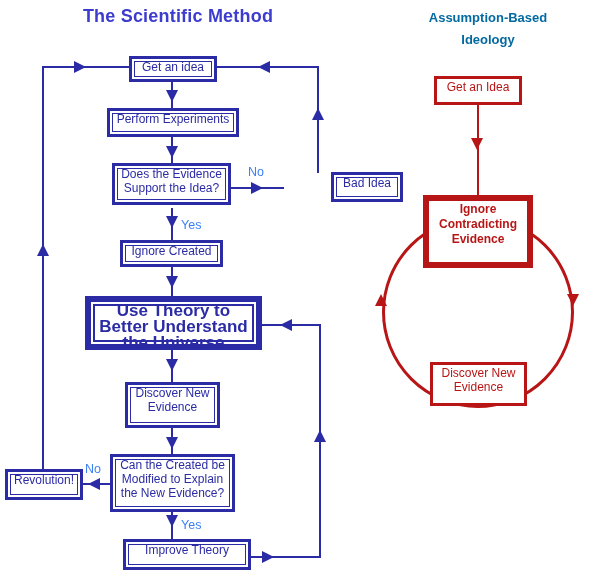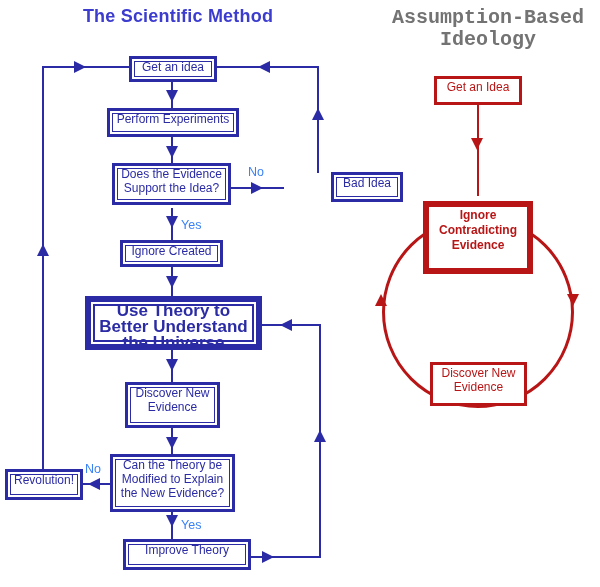--- a/index.html
+++ b/index.html
@@ -2,21 +2,21 @@
 <html><head>
 <meta charset="utf-8">
 <style>
   html,body{margin:0;padding:0;background:#fff;}
   #canvas{
     position:relative;width:600px;height:587px;background:#ffffff;overflow:hidden;
     font-family:"Liberation Sans", sans-serif;
   }
   .title{position:absolute;font-weight:bold;text-align:center;z-index:3;}
   .title.blue{color:#3C3CCF;font-size:18px;letter-spacing:.2px;}
-  .title.red{color:#737373;font-size:20px;line-height:22px;font-family:Liberation Mono, monospace;}
+  .title.red{color:#0369a1;font-size:13px;line-height:22px;}
   .nbox{
     position:absolute;background:#fff;display:flex;align-items:flex-start;justify-content:center;
     text-align:center;z-index:2;box-sizing:border-box;font-size:12px;line-height:14px;padding:1px;
   }
   .nbox.blue{
     border:3px solid #2B2BA5;color:#2B2BA5;
     box-shadow:inset 0 0 0 2px #fff, inset 0 0 0 3px #2B2BA5;
   }
   .nbox.blue.thick{
     border-width:6px;font-weight:bold;font-size:17px;line-height:16px;
@@ -104,38 +104,38 @@
   <div class="nbox blue" style="left:120px;top:240px;width:103px;height:27px;">
     <span>Ignore Created</span>
   </div>
   <div class="nbox blue thick" style="left:85px;top:296px;width:177px;height:54px;">
     <span>Use Theory to Better Understand the Universe</span>
   </div>
   <div class="nbox blue" style="left:125px;top:382px;width:95px;height:46px;">
     <span>Discover New Evidence</span>
   </div>
   <div class="nbox blue" style="left:110px;top:454px;width:125px;height:58px;">
-    <span>Can the Theory be Modified to Explain the New Evidence?</span>
+    <span>Can the Created be Modified to Explain the New Evidence?</span>
   </div>
   <div class="nbox blue" style="left:5px;top:469px;width:78px;height:31px;">
     <span>Revolution!</span>
   </div>
   <div class="nbox blue" style="left:123px;top:539px;width:128px;height:31px;">
     <span>Improve Theory</span>
   </div>
 
   <div class="circle"></div>
   <div class="ln red" style="left:477px;top:104px;width:2px;height:92px;"></div>
   <div class="ah red down" style="left:471px;top:138px;"></div>
   <div class="ah red down" style="left:567px;top:294px;"></div>
   <div class="ah red up" style="left:375px;top:294px;"></div>
 
   <div class="nbox red" style="left:434px;top:76px;width:88px;height:29px;">
     <span>Get an Idea</span>
   </div>
-  <div class="nbox red thick" style="left:423px;top:195px;width:110px;height:73px;margin-top:6px;">
+  <div class="nbox red thick" style="left:423px;top:195px;width:110px;height:73px;">
     <span>Ignore Contradicting Evidence</span>
   </div>
   <div class="nbox red" style="left:430px;top:362px;width:97px;height:44px;">
     <span>Discover New Evidence</span>
   </div>
 
 </div>
 
 </body></html>

